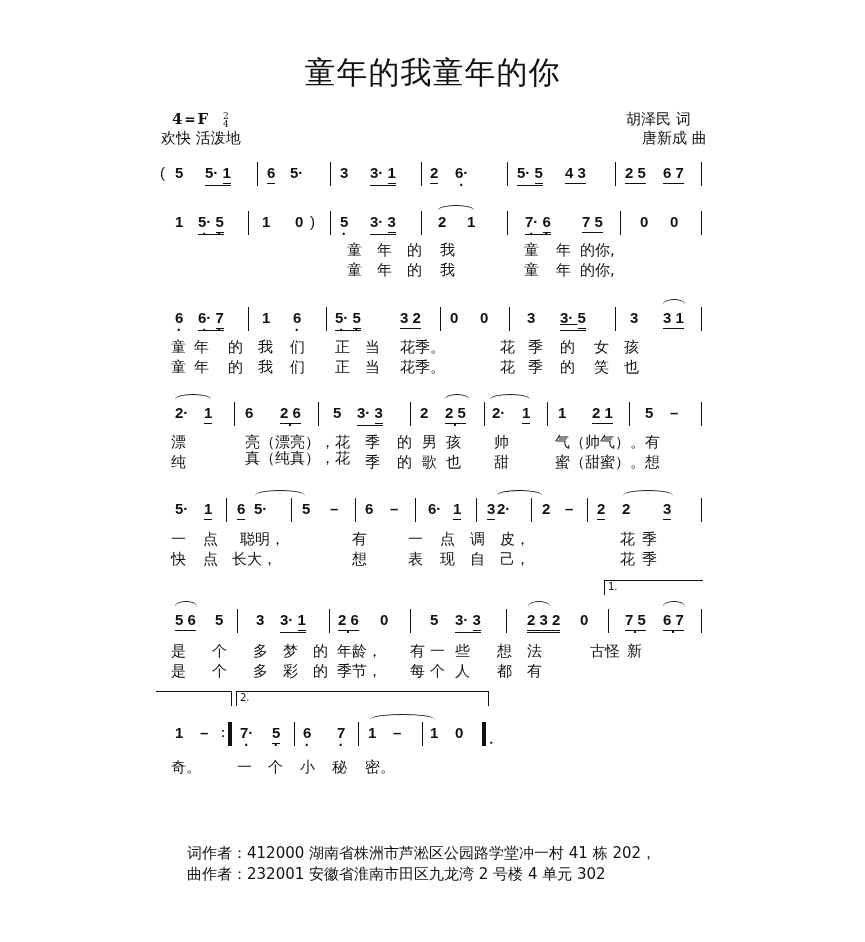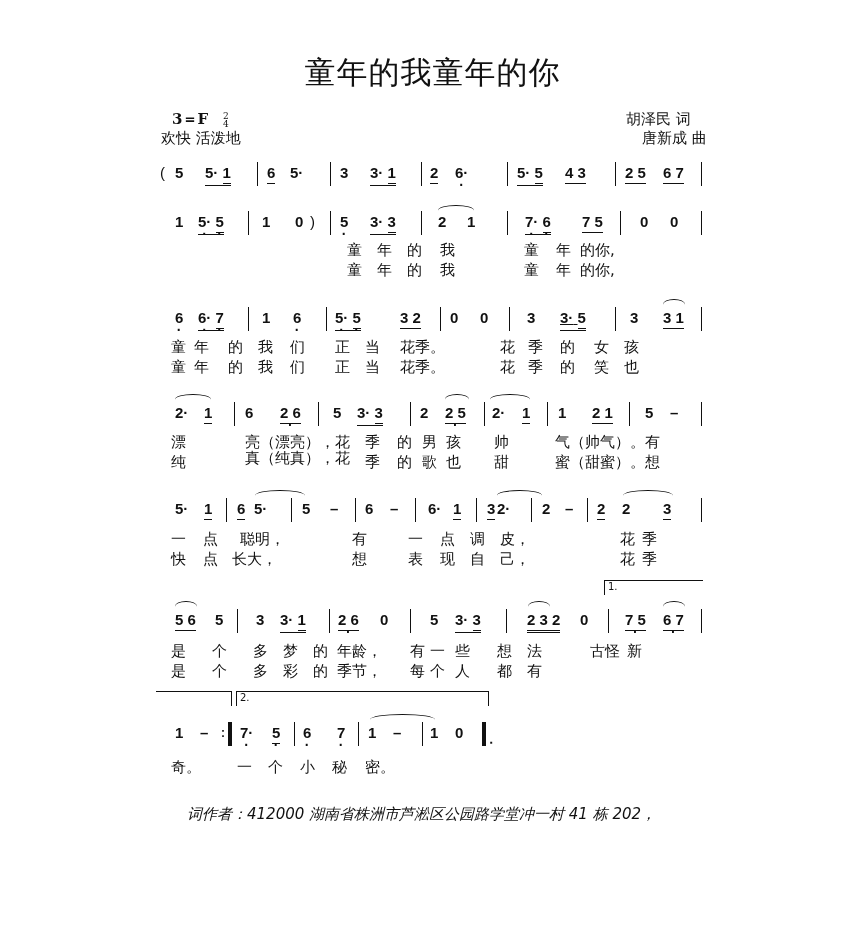--- a/index.html
+++ b/index.html
@@ -27,21 +27,21 @@
   .volta { position: absolute; border-top: 1px solid #111; height: 14px; font-size: 10px; padding-left: 3px; }
   .volta.l { border-left: 1px solid #111; }
   .volta.r { border-right: 1px solid #111; }
 </style>
 </head>
 <body>
 
 <div class="abs title">童年的我童年的你</div>
 
 <div class="abs key" style="left:172px;top:110px;">
-  <b>3＝F</b>
+  <b>4＝F</b>
   <span class="tsig"><span>2</span><br><span>4</span></span>
 </div>
 <div class="abs meta" style="left:161px;top:129px;">欢快 活泼地</div>
 <div class="abs meta" style="left:626px;top:110px;">胡泽民 词</div>
 <div class="abs meta" style="left:642px;top:129px;">唐新成 曲</div>
 
 <div class="row" style="top:164px;">
   <span class="tok" style="left:160px;font-weight:normal;">(</span>
   <span class="tok" style="left:175px;">5</span>
   <span class="tok ul1" style="left:205px;"><span>5·</span> <span class="n ul1">1</span></span>
@@ -327,15 +327,16 @@
 </div>
 <div class="row" style="top:757px;">
   <span class="lyr" style="left:171px;top:0;">奇。</span>
   <span class="lyr" style="left:237px;top:0;">一</span>
   <span class="lyr" style="left:268px;top:0;">个</span>
   <span class="lyr" style="left:300px;top:0;">小</span>
   <span class="lyr" style="left:332px;top:0;">秘</span>
   <span class="lyr" style="left:365px;top:0;">密。</span>
 </div>
 
-<div class="abs footer" style="left:187px;top:804px;font-style:italic;">
+<div class="abs footer" style="left:187px;top:843px;">
   <div>词作者：412000 湖南省株洲市芦淞区公园路学堂冲一村 41 栋 202，</div>
+  <div>曲作者：232001 安徽省淮南市田区九龙湾 2 号楼 4 单元 302</div>
 </div>
 
 </body></html>

